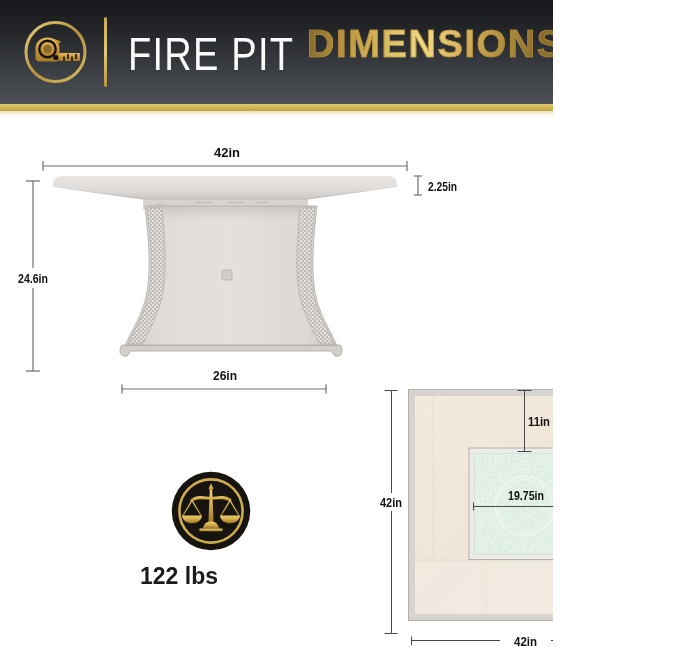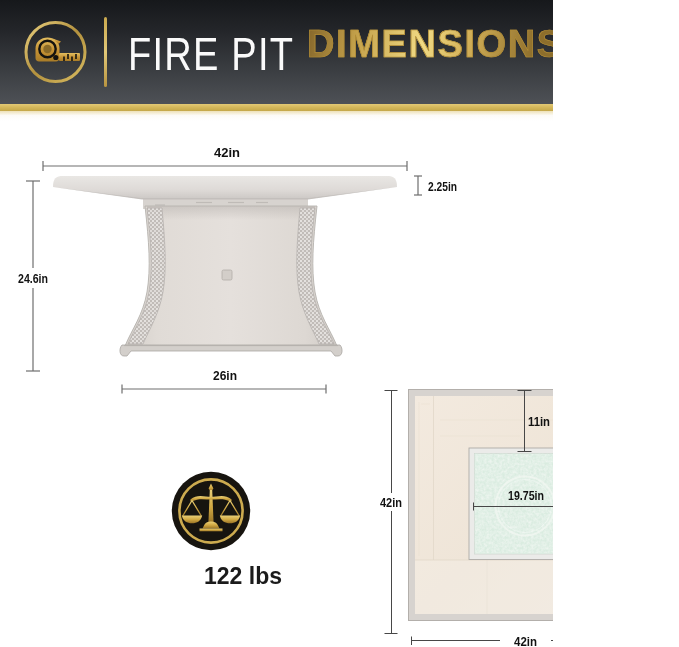--- a/index.html
+++ b/index.html
@@ -160,21 +160,21 @@
     </g>
     <g stroke="url(#goldscale)" stroke-width="1.3" fill="none">
       <path d="M25,33.5 L15.7,49 M25,33.5 L34.3,49"></path>
       <path d="M63,33.5 L53.7,49 M63,33.5 L72.3,49"></path>
     </g>
     <path d="M14.8,48.5 L35.2,48.5 C34.2,53.8 30,56.3 25,56.3 C20,56.3 15.8,53.8 14.8,48.5 Z" fill="url(#goldscale)"></path>
     <path d="M52.8,48.5 L73.2,48.5 C72.2,53.8 68,56.3 63,56.3 C58,56.3 53.8,53.8 52.8,48.5 Z" fill="url(#goldscale)"></path>
 
   </svg>
 
-  <div class="abs" style="left:140px;top:563px;width:142px;text-align:right;font-size:23px;font-weight:700;color:#1b1b1b;">122 lbs</div>
+  <div class="abs" style="left:140px;top:563px;width:142px;text-align:left;font-size:23px;font-weight:700;color:#1b1b1b;">122 lbs</div>
 
   <svg class="abs" style="left:375px;top:382px;" width="304" height="265" viewBox="375 382 304 265">
     <defs>
       <filter id="specklef" x="0" y="0" width="100%" height="100%">
         <feTurbulence type="fractalNoise" baseFrequency="0.38" numOctaves="3" seed="11"></feTurbulence>
         <feColorMatrix type="matrix" values="0 0 0 0 0.70  0 0 0 0 0.84  0 0 0 0 0.75  0 0 0 1.7 -0.25"></feColorMatrix>
         <feComposite operator="in" in2="SourceGraphic"></feComposite>
       </filter>
       <linearGradient id="tiletop" x1="0" y1="0" x2="1" y2="1">
         <stop offset="0" stop-color="#f3eadf"></stop>

